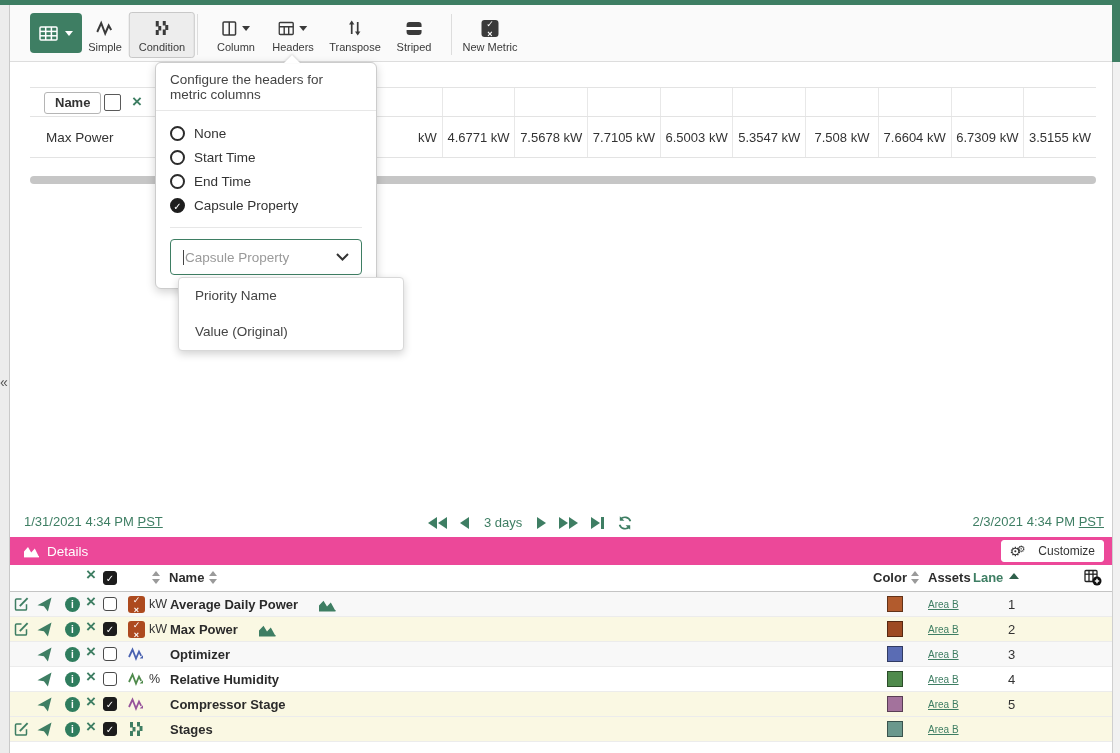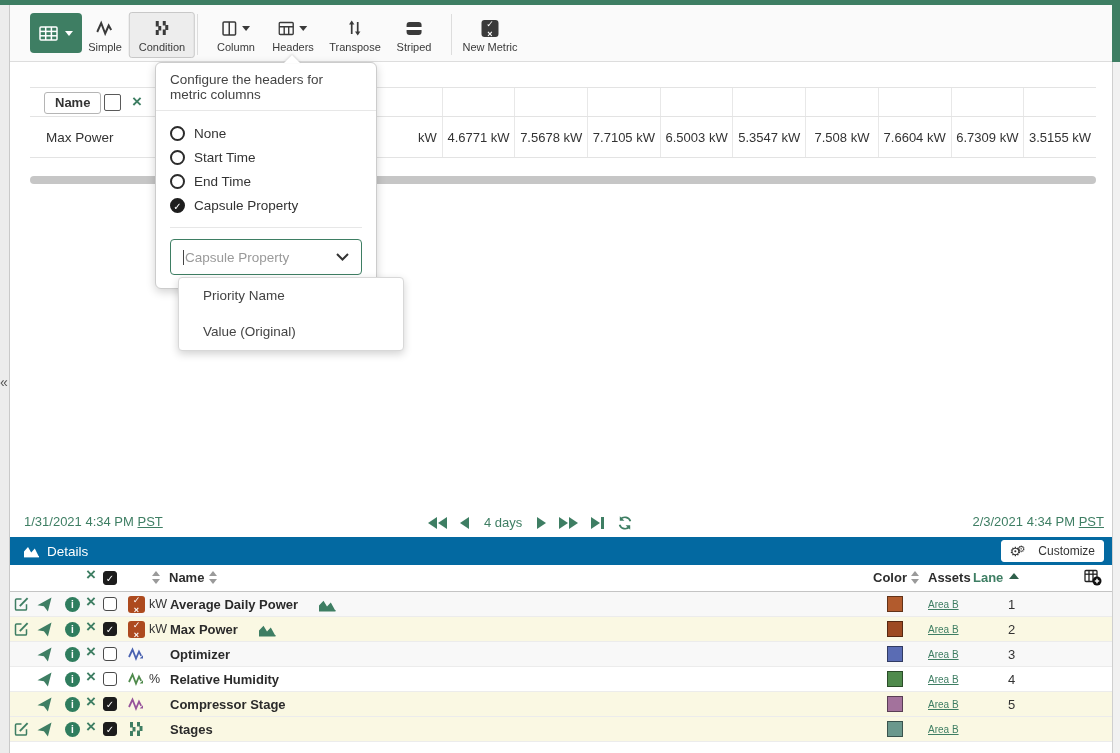--- a/index.html
+++ b/index.html
@@ -55,37 +55,37 @@
   .popup ul { list-style:none; padding:10px 14px 0; }
   .radio-row { display:flex; align-items:center; gap:9px; height:24px; cursor:pointer; }
   .radio { width:15px; height:15px; border:2px solid #2b2b2b; border-radius:50%; background:#fff; flex:none; position:relative; }
   .radio.selected { background:#1e1e1e; border-color:#1e1e1e; }
   .radio.selected::after { content:"✓"; position:absolute; left:0; right:0; top:-1px; text-align:center; color:#fff; font-size:10px; font-weight:bold; line-height:15px; }
   .radio-label { font-size:13.5px; color:#333; }
   .p-div { border-top:1px solid #e7e7e7; margin:10px 14px 0; }
   .p-select { margin:11px 14px 13px; height:36px; border:1px solid #3e7e63; border-radius:4px; display:flex; align-items:center; padding:0 12px; cursor:pointer; background:#fff; }
   .p-select .ph { flex:1; font-size:13.5px; color:#9a9a9a; border-left:1px solid #444; padding-left:1px; }
   .capsule-dd { position:absolute; left:168px; top:277px; width:226px; background:#fff; border:1px solid #d8d8d8; border-radius:4px; box-shadow:0 3px 9px rgba(0,0,0,.18); z-index:31; overflow:hidden; }
-  .dd-opt { padding:0 24px; height:36px; line-height:36px; font-size:13.5px; color:#444; cursor:pointer; }
+  .dd-opt { padding:0 16px; height:36px; line-height:36px; font-size:13.5px; color:#444; cursor:pointer; }
 
   
   .datebar { position:absolute; left:0; top:508px; width:1102px; height:29px; background:#fff; }
   .datebar .d-start { position:absolute; left:14px; top:6px; font-size:13px; color:#3e7e63; }
   .datebar .d-end { position:absolute; right:8px; top:6px; font-size:13px; color:#3e7e63; }
   .datebar a { color:#3e7e63; text-decoration:underline; cursor:pointer; }
   .d-nav { position:absolute; left:418px; top:0; height:29px; display:flex; align-items:center; gap:13px; }
   .d-dur { font-size:13px; color:#3e7e63; margin:0 2px; }
   .tri-l, .tri-r { width:0; height:0; border-top:6px solid transparent; border-bottom:6px solid transparent; display:inline-block; }
   .tri-l { border-right:9px solid #3e7e63; }
   .tri-r { border-left:9px solid #3e7e63; }
   .nav-btn { display:flex; align-items:center; gap:1px; cursor:pointer; }
   .nav-bar { width:2.5px; height:12px; background:#3e7e63; }
 
   
-  .detailsbar { position:absolute; left:0; top:537px; width:1102px; height:28px; background:#0369a1; display:flex; align-items:center; }
+  .detailsbar { position:absolute; left:0; top:537px; width:1102px; height:28px; background:#ec4899; display:flex; align-items:center; }
   .detailsbar .db-title { color:#fff; font-size:13.5px; margin-left:7px; }
   .detailsbar .db-icon { margin-left:13px; display:flex; }
   .customize-btn { position:absolute; right:8px; top:3px; height:22px; background:#fff; border:1px solid #fff; border-radius:3px; display:flex; align-items:center; gap:5px; padding:0 8px; font-size:12px; color:#333; cursor:pointer; }
   .gears { font-size:13px; line-height:1; color:#333; letter-spacing:-4px; }
   .gears .g2 { font-size:9px; vertical-align:4px; }
 
   .dt-header { position:absolute; left:0; top:565px; width:1102px; height:27px; background:#fff; border-bottom:1px solid #c4c4c4; font-size:13px; }
   .dt-header .hx { position:absolute; top:4px; }
   .bold { font-weight:bold; color:#2d2d2d; }
   .sort { position:relative; display:inline-block; width:9px; height:13px; cursor:pointer; }
@@ -316,21 +316,21 @@
     <div class="datebar">
       <div class="d-start"><span>1/31/2021 4:34 PM</span> <a>PST</a></div>
       <div class="d-nav">
         <span class="nav-btn">
             <span class="tri-l"></span>
             <span class="tri-l"></span>
           </span>
         <span class="nav-btn">
             <span class="tri-l"></span>
           </span>
-        <span class="d-dur">4 days</span>
+        <span class="d-dur">3 days</span>
         <span class="nav-btn">
             <span class="tri-r"></span>
           </span>
         <span class="nav-btn">
             <span class="tri-r"></span>
             <span class="tri-r"></span>
           </span>
         <span class="nav-btn">
             <span class="tri-r"></span>
             <span class="nav-bar"></span>

